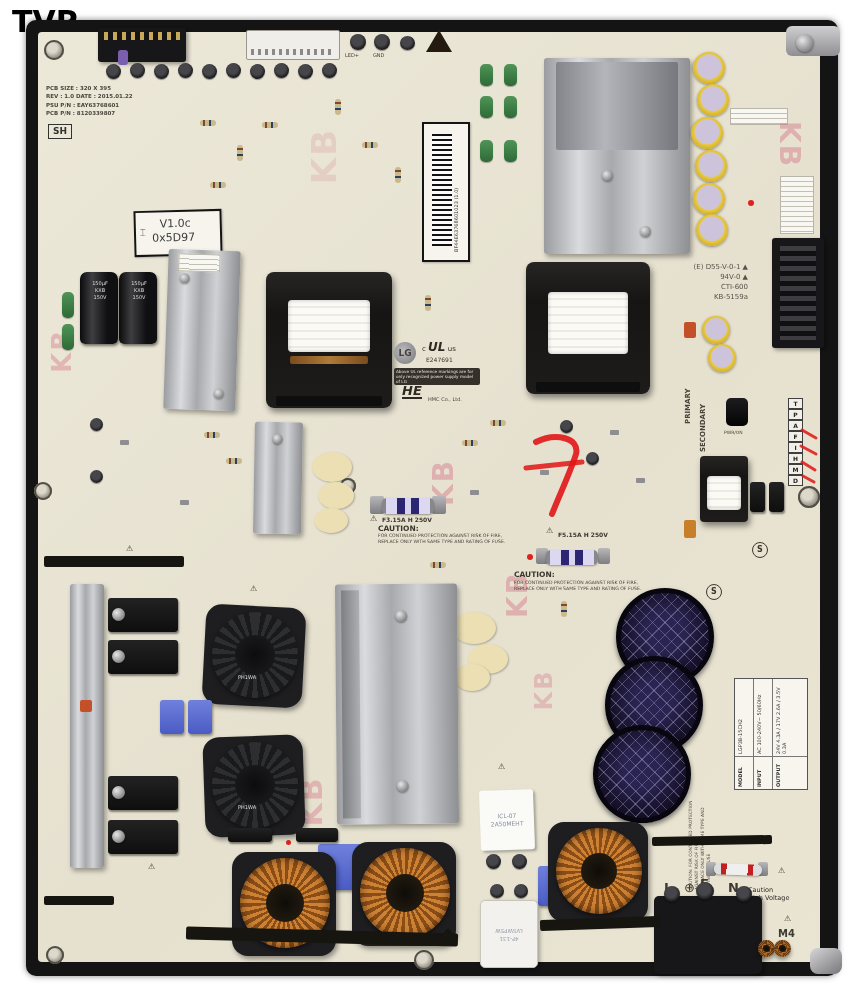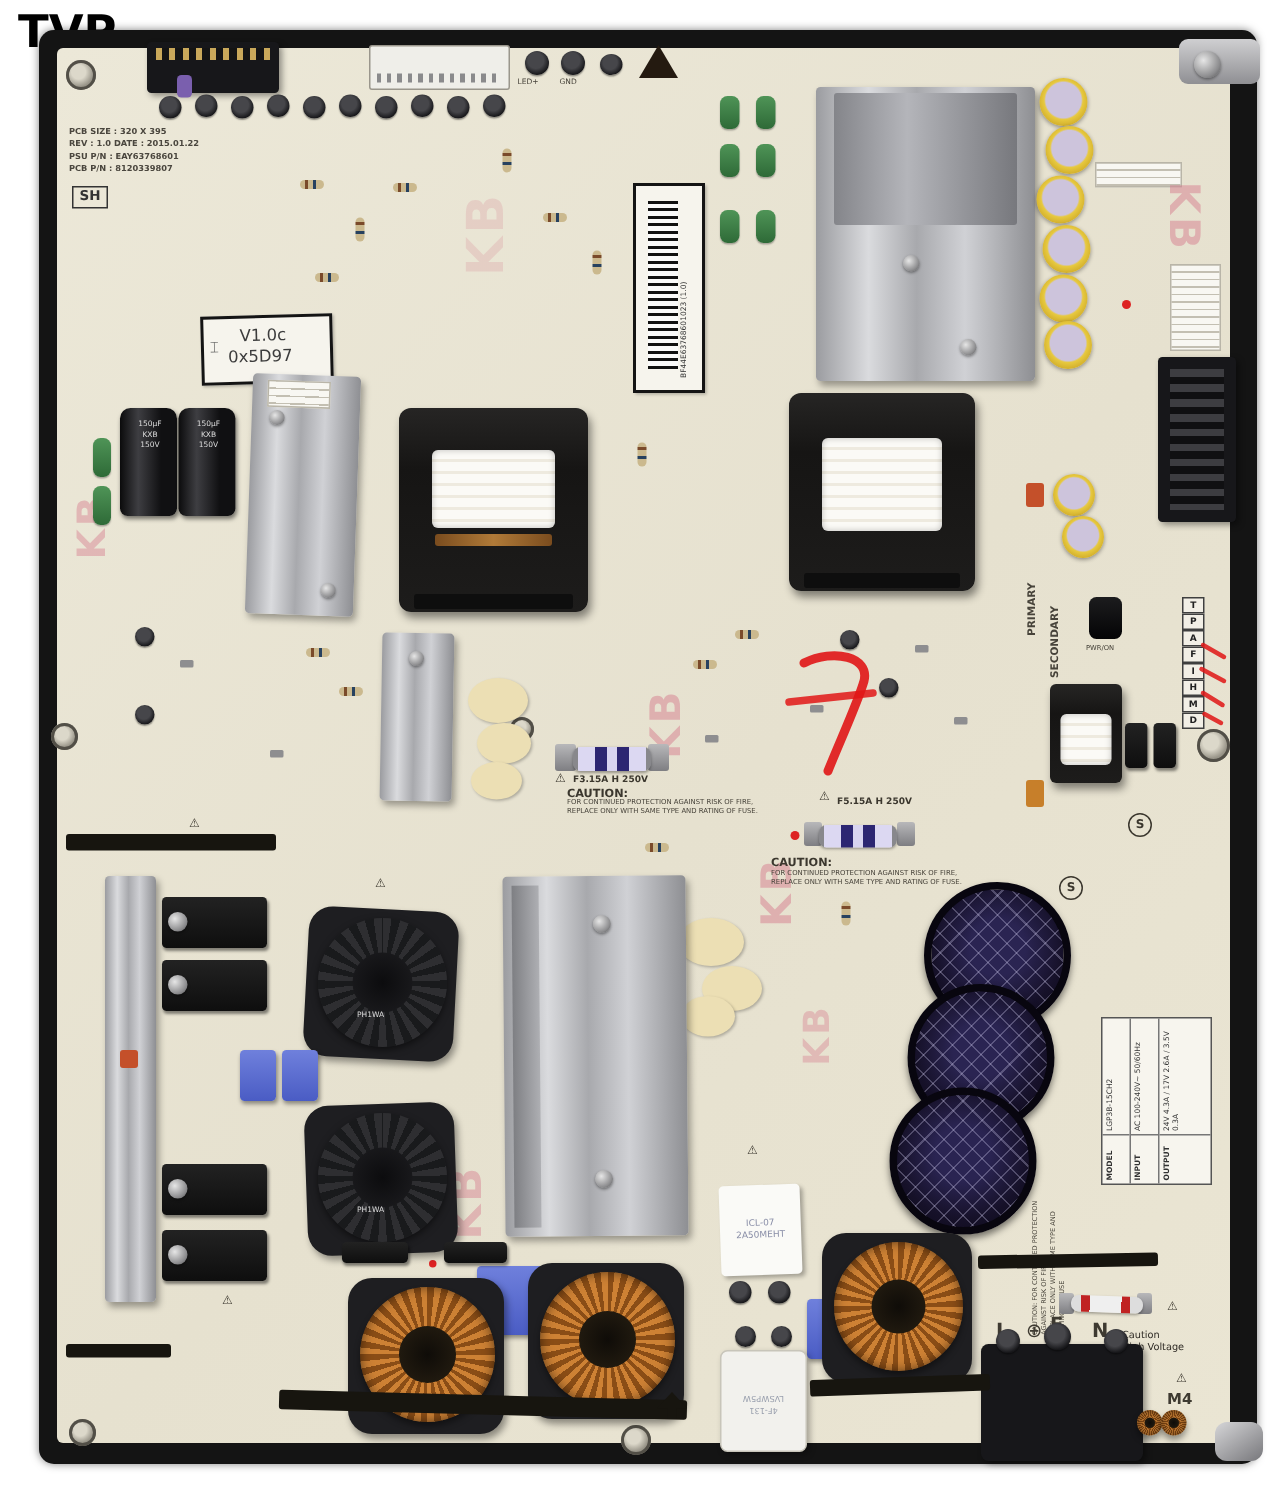--- a/index.html
+++ b/index.html
@@ -166,21 +166,39 @@
   <div class="abs xf" style="left:526px;top:262px;width:124px;height:132px;">
     <div class="abs tape" style="left:22px;top:30px;width:80px;height:62px;"></div>
     <div class="abs" style="left:10px;top:120px;width:104px;height:10px;background:#0e0e0e;border-radius:2px;"></div>
   </div>
 
   <div class="abs sticker" style="left:422px;top:122px;width:44px;height:136px;">
     <div class="abs" style="left:8px;top:10px;width:20px;height:112px;background:repeating-linear-gradient(180deg,#111 0 2px,#fafafa 2px 5px);"></div>
     <div class="abs vtext" style="left:29px;top:8px;height:120px;font-size:5px;color:#333;">BF44E63768601023 (1.0)</div>
   </div>
 
-
+  <div class="abs" style="left:392px;top:336px;width:86px;height:70px;">
+    <div class="abs" style="left:2px;top:6px;width:22px;height:22px;border-radius:50%;background:radial-gradient(circle at 40% 40%,#bdbdbf,#77777b);color:#47433a;font-size:9px;font-weight:bold;text-align:center;line-height:22px;">LG</div>
+    <div class="abs" style="left:30px;top:4px;font-size:7px;color:#2e2a22;">
+      <span>c</span>
+      <b style="font-size:12px;font-style:italic;">UL</b>
+      <span>us</span>
+    </div>
+    <div class="abs" style="left:34px;top:20px;font-size:6px;color:#3a362c;">E247691</div>
+    <div class="abs" style="left:2px;top:32px;width:82px;font-size:4.2px;line-height:1.2;color:#4a463c;background:#34302a;color:#e5e1d4;padding:1px 2px;border-radius:2px;">Above UL reference markings are for only recognized power supply model of LG</div>
+    <div class="abs" style="left:10px;top:48px;font-size:13px;font-weight:bold;font-style:italic;color:#2e2a22;border-bottom:2px solid #2e2a22;line-height:1.0;">HE</div>
+    <div class="abs" style="left:36px;top:60px;font-size:5px;color:#4a463c;">HMC Co., Ltd.</div>
+  </div>
+
+  <div class="abs" style="left:648px;top:262px;width:100px;font-size:7px;line-height:1.45;color:#57524a;text-align:right;">
+    <div>(E) D55-V-0-1 ▲</div>
+    <div>94V-0 ▲</div>
+    <div>CTI-600</div>
+    <div>KB-5159a</div>
+  </div>
   <div class="abs capy" style="left:702px;top:316px;width:28px;height:28px;"></div>
   <div class="abs capy" style="left:708px;top:344px;width:28px;height:28px;"></div>
   <div class="abs" style="left:684px;top:322px;width:12px;height:16px;background:#c4502a;border-radius:2px;"></div>
 
   <div class="abs blkconn" style="left:772px;top:238px;width:52px;height:110px;">
     <div class="abs" style="left:8px;top:8px;width:36px;height:94px;background:repeating-linear-gradient(180deg,#3d3d41 0 5px,#101012 5px 10px);"></div>
   </div>
 
   <div class="abs vtext silk" style="left:684px;top:362px;height:62px;font-size:7px;font-weight:bold;">PRIMARY</div>
   <div class="abs vtext silk" style="left:699px;top:372px;height:80px;font-size:7px;font-weight:bold;">SECONDARY</div>

